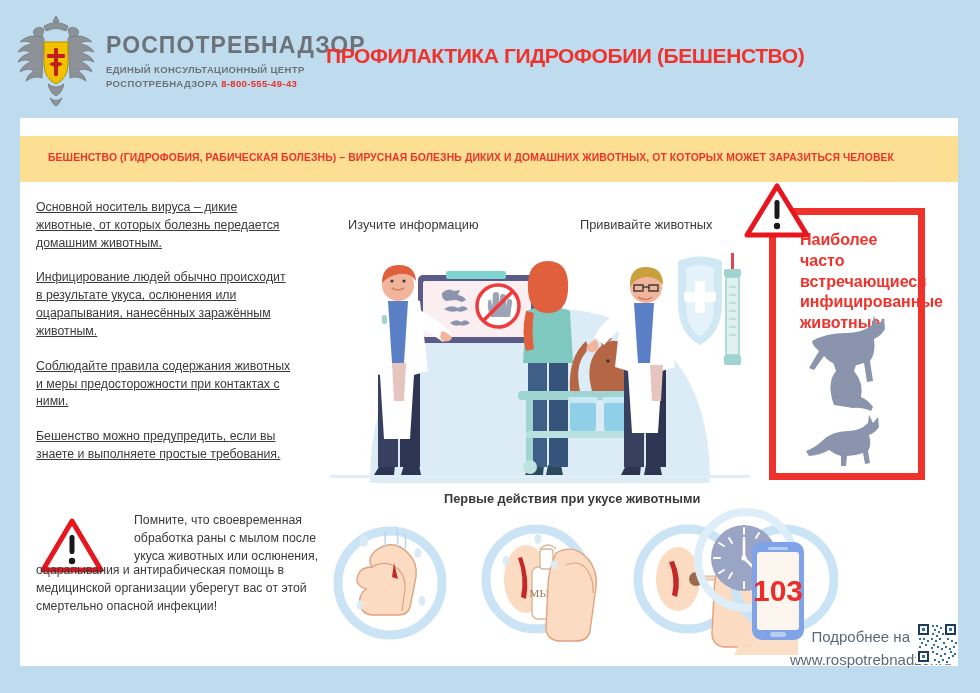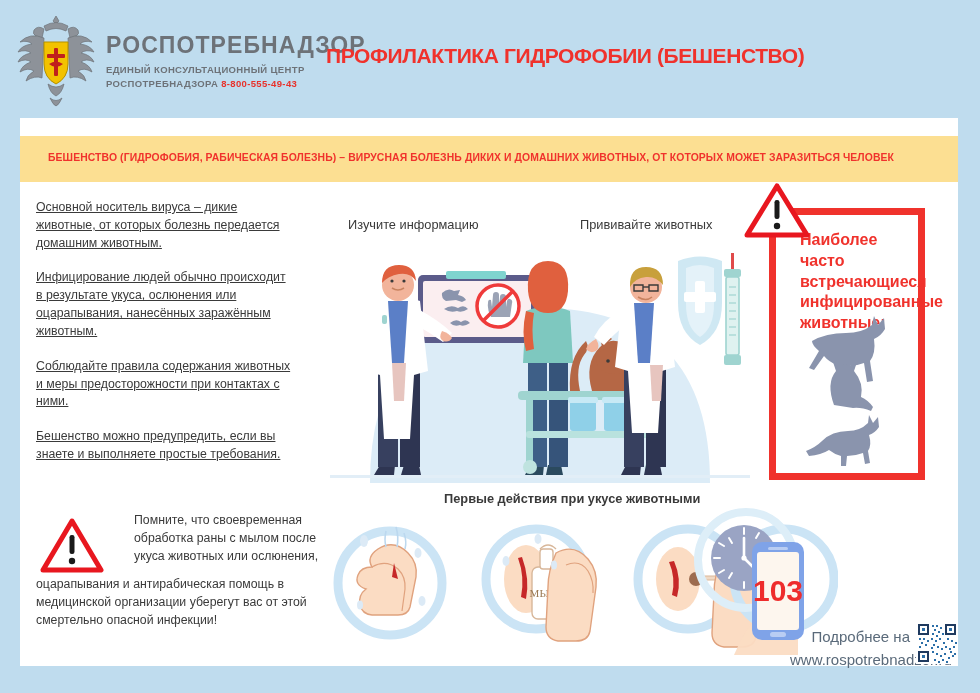--- a/index.html
+++ b/index.html
@@ -57,21 +57,21 @@
   }
 
   
   .warn-block{position:absolute;left:36px;top:508px;width:280px;}
   .warn-tri{position:absolute;left:4px;top:10px;width:64px;height:56px;}
   .warn-head{
     position:absolute;left:78px;top:4px;width:190px;
     font-size:12.3px;line-height:1.45;color:#3a3a3a;margin-left:20px;
   }
   .warn-tail{
-    position:absolute;left:0;top:68px;width:282px;
+    position:absolute;left:0;top:54px;width:282px;
     font-size:12.3px;line-height:1.45;color:#3a3a3a;
   }
 
   
   .lbl{position:absolute;font-size:12.8px;color:#3a3a3a;white-space:nowrap;}
   .lbl-info{left:348px;top:217px;}
   .lbl-vax{left:566px;top:217px;margin-left:14px;}
   .lbl-first{left:444px;top:491px;font-weight:bold;}
 
   

